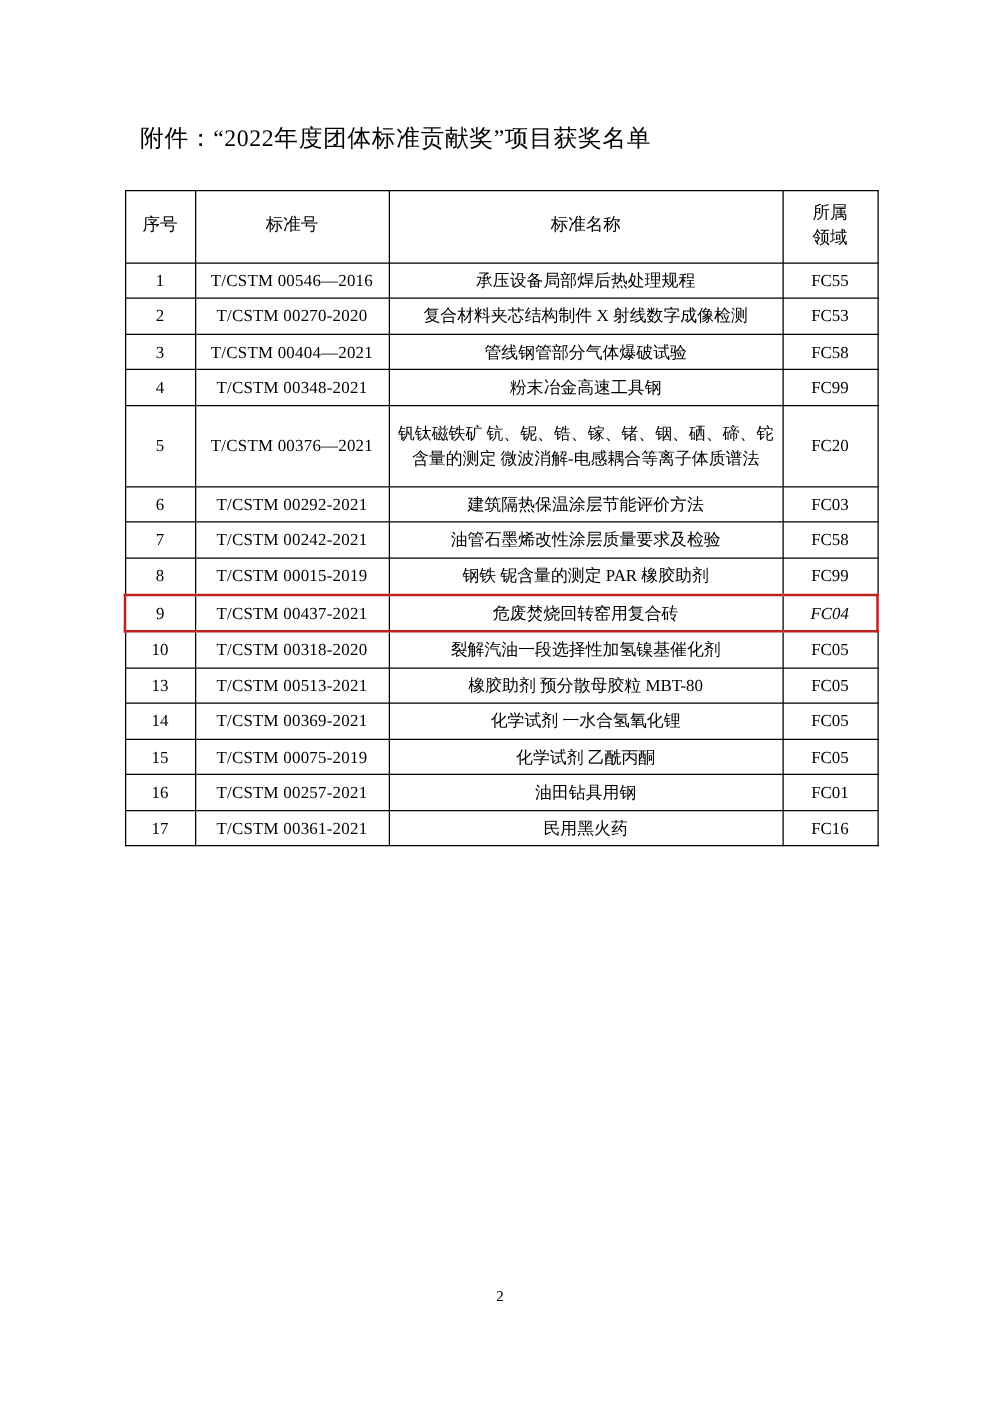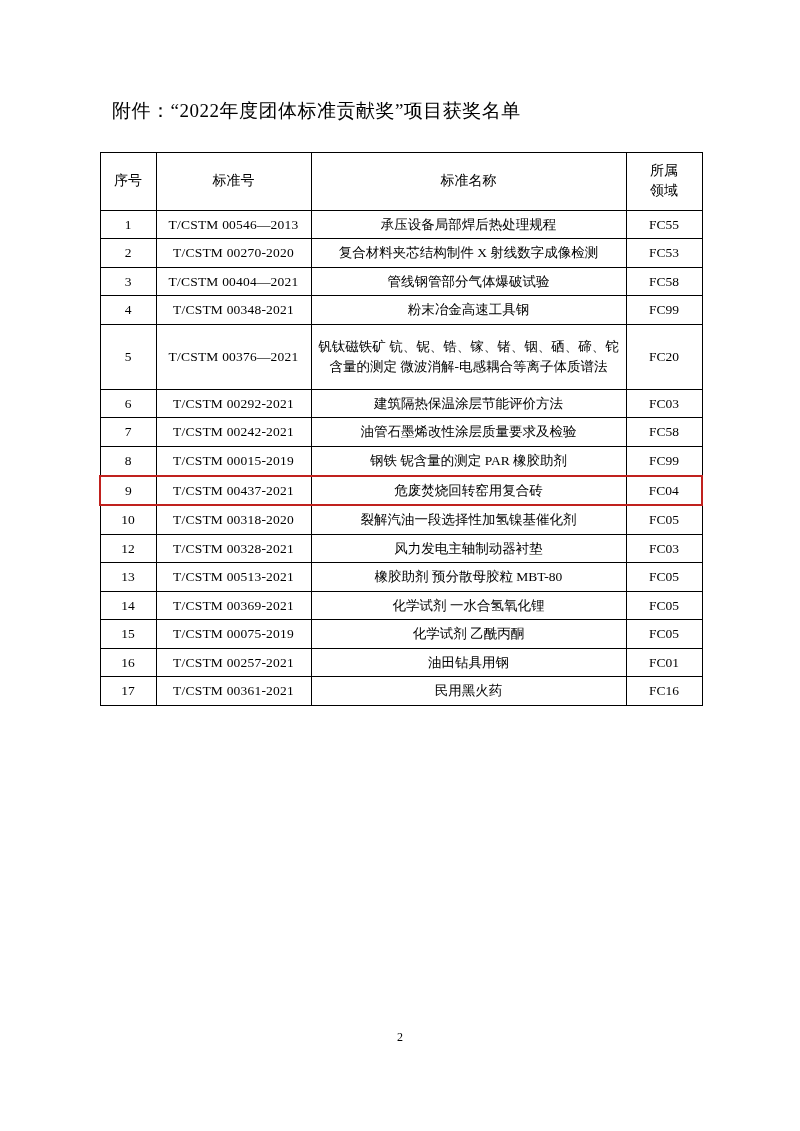--- a/index.html
+++ b/index.html
@@ -77,20 +77,21 @@
   }
   tr.highlight-row td {
     border-top: 2px solid #c0211e;
     border-bottom: 2px solid #c0211e;
   }
   tr.highlight-row td:first-child {
     border-left: 2px solid #c0211e;
   }
   tr.highlight-row td:last-child {
     border-right: 2px solid #c0211e;
+    font-style: italic;
   }
   .page-number {
     position: absolute;
     left: 0;
     right: 0;
     top: 1030px;
     text-align: center;
     font-size: 12px;
     color: #000000;
   }
@@ -118,21 +119,21 @@
           <td>标准名称</td>
           <td>
             <div>所属</div>
             <div>领域</div>
           </td>
         </tr>
       </thead>
       <tbody>
           <tr>
             <td class="cell-num">1</td>
-            <td class="cell-std">T/CSTM 00546—2013</td>
+            <td class="cell-std">T/CSTM 00546—2016</td>
             <td class="cell-name">承压设备局部焊后热处理规程</td>
             <td class="cell-field">FC55</td>
           </tr>
           <tr>
             <td class="cell-num">2</td>
             <td class="cell-std">T/CSTM 00270-2020</td>
             <td class="cell-name">复合材料夹芯结构制件 X 射线数字成像检测</td>
             <td class="cell-field">FC53</td>
           </tr>
           <tr>
@@ -177,26 +178,20 @@
             <td class="cell-name">危废焚烧回转窑用复合砖</td>
             <td class="cell-field">FC04</td>
           </tr>
           <tr>
             <td class="cell-num">10</td>
             <td class="cell-std">T/CSTM 00318-2020</td>
             <td class="cell-name">裂解汽油一段选择性加氢镍基催化剂</td>
             <td class="cell-field">FC05</td>
           </tr>
           <tr>
-            <td class="cell-num">12</td>
-            <td class="cell-std">T/CSTM 00328-2021</td>
-            <td class="cell-name">风力发电主轴制动器衬垫</td>
-            <td class="cell-field">FC03</td>
-          </tr>
-          <tr>
             <td class="cell-num">13</td>
             <td class="cell-std">T/CSTM 00513-2021</td>
             <td class="cell-name">橡胶助剂 预分散母胶粒 MBT-80</td>
             <td class="cell-field">FC05</td>
           </tr>
           <tr>
             <td class="cell-num">14</td>
             <td class="cell-std">T/CSTM 00369-2021</td>
             <td class="cell-name">化学试剂 一水合氢氧化锂</td>
             <td class="cell-field">FC05</td>

